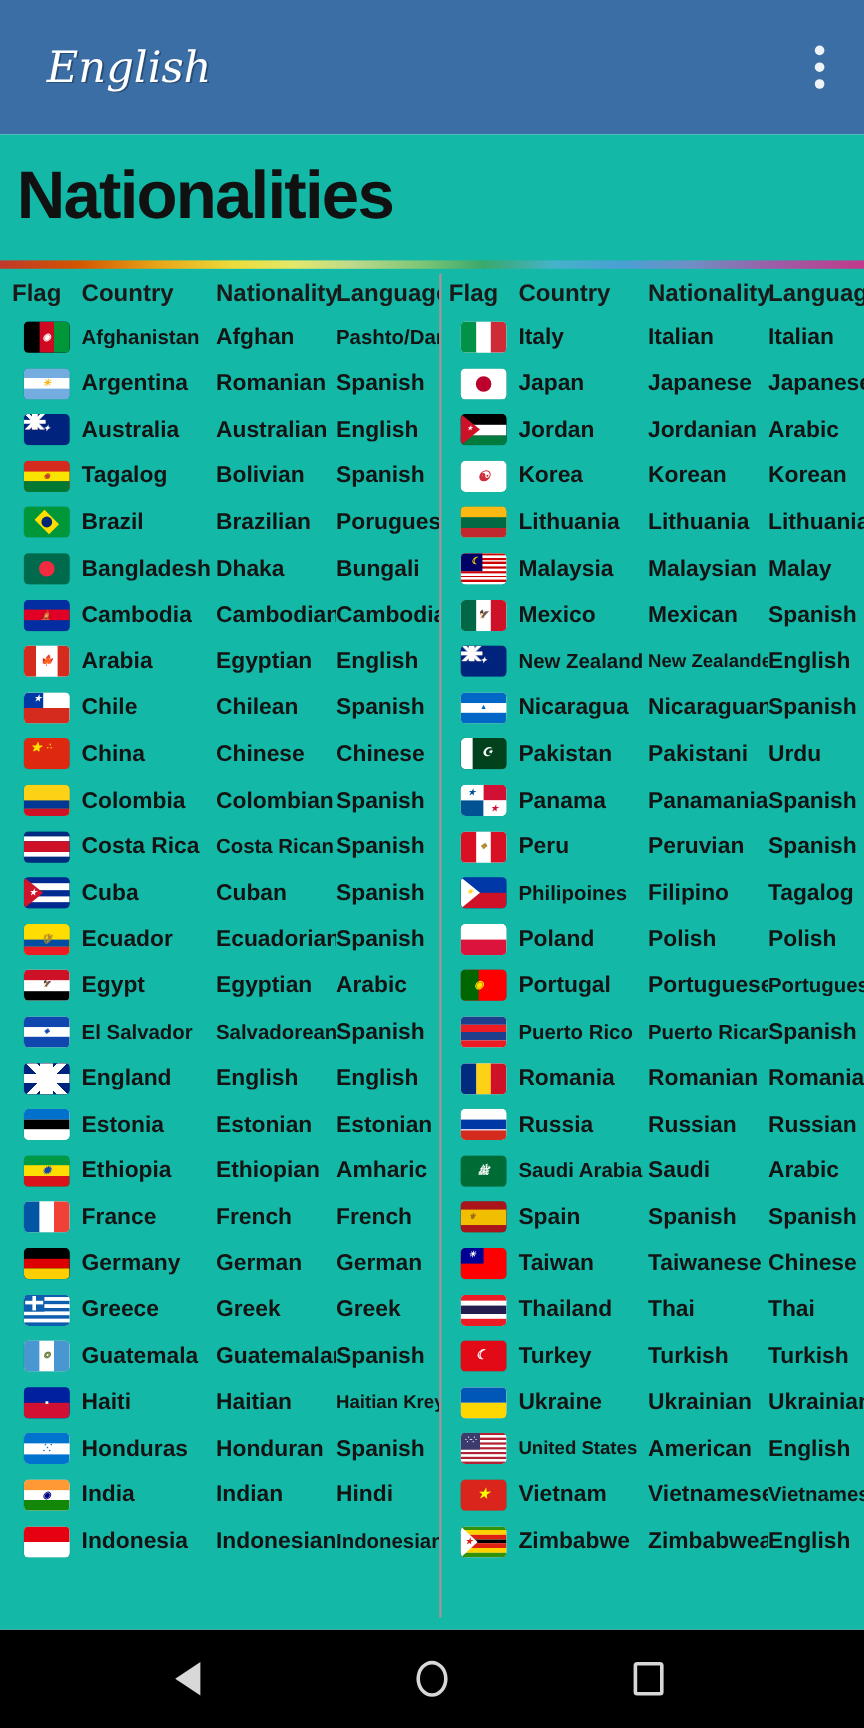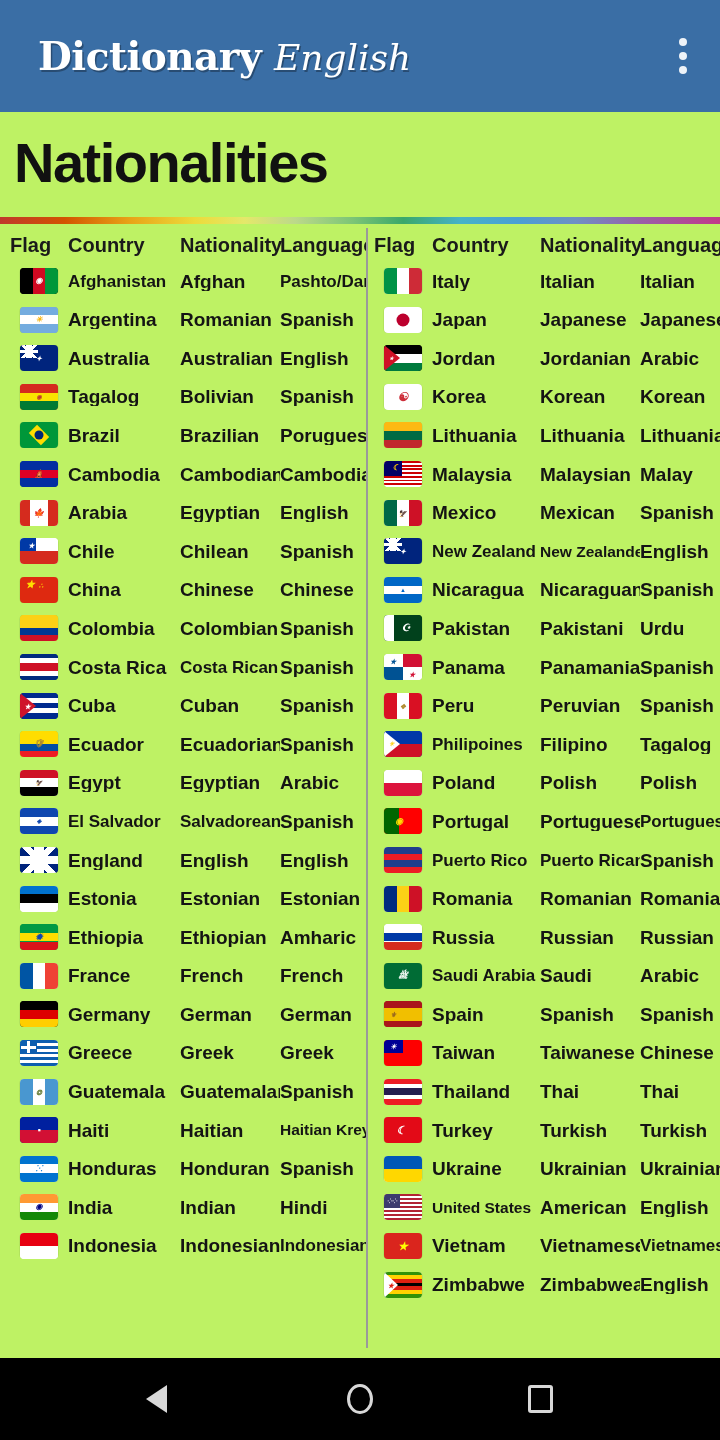--- a/index.html
+++ b/index.html
@@ -85,21 +85,21 @@
   .overflow-btn i {
     display: block;
     width: 8px; height: 8px;
     border-radius: 50%;
     background: #eef3f8;
   }
 
   
   .content {
     flex: 1 1 auto;
-    background: #bef264;
+    background: #14b8a6;
     position: relative;
     overflow: hidden;
     display: flex; flex-direction: column;
   }
   .page-title {
     font-family: "Liberation Sans", sans-serif;
     font-weight: bold;
     font-size: 56px;
     color: #111;
     letter-spacing: -1.5px;
@@ -246,21 +246,20 @@
   }
 </style>
 </head>
 <body>
 
 <div id="app">
 
 
   <div class="appbar">
     <div class="logo">
-      <span class="logo-word2">Dictionary</span>
       <span class="logo-word3">English</span>
     </div>
     <div class="overflow-btn">
       <i></i>
       <i></i>
       <i></i>
     </div>
   </div>
 
   <div class="content">
@@ -331,20 +330,30 @@
             <div class="trow">
               <div class="cell c-flag flagwrap">
                 <div class="flag" title="Brazil" style="background: rgb(0, 151, 57);">
                   <i class="ctr" style="width: 22px; height: 15px; background: rgb(254, 221, 0); transform: translate(-50%, -50%) rotate(45deg) scale(0.78);"></i>
                   <i class="ctr" style="width: 9px; height: 9px; border-radius: 50%; background: rgb(0, 39, 118);"></i>
                 </div>
               </div>
               <div class="cell c-ctry">Brazil</div>
               <div class="cell c-nat">Brazilian</div>
               <div class="cell c-lang">Poruguese</div>
+            </div>
+            <div class="trow">
+              <div class="cell c-flag flagwrap">
+                <div class="flag" title="Bangladesh" style="background: rgb(0, 106, 77);">
+                  <i class="ctr" style="width: 13px; height: 13px; border-radius: 50%; background: rgb(244, 42, 65);"></i>
+                </div>
+              </div>
+              <div class="cell c-ctry">Bangladesh</div>
+              <div class="cell c-nat">Dhaka</div>
+              <div class="cell c-lang">Bungali</div>
             </div>
             <div class="trow">
               <div class="cell c-flag flagwrap">
                 <div class="flag" title="Cambodia" style="background: rgb(3, 46, 161);">
                   <i class="hb" style="background: rgb(3, 46, 161); top: 0%; height: 33.4%;"></i>
                   <i class="hb" style="background: rgb(224, 0, 37); top: 33.4%; height: 33.2%;"></i>
                   <i class="hb" style="background: rgb(3, 46, 161); top: 66.6%; height: 33.4%;"></i>
                   <i class="ctr" style="color: rgb(255, 255, 255); font-size: 8px;">🛕</i>
                 </div>
               </div>

